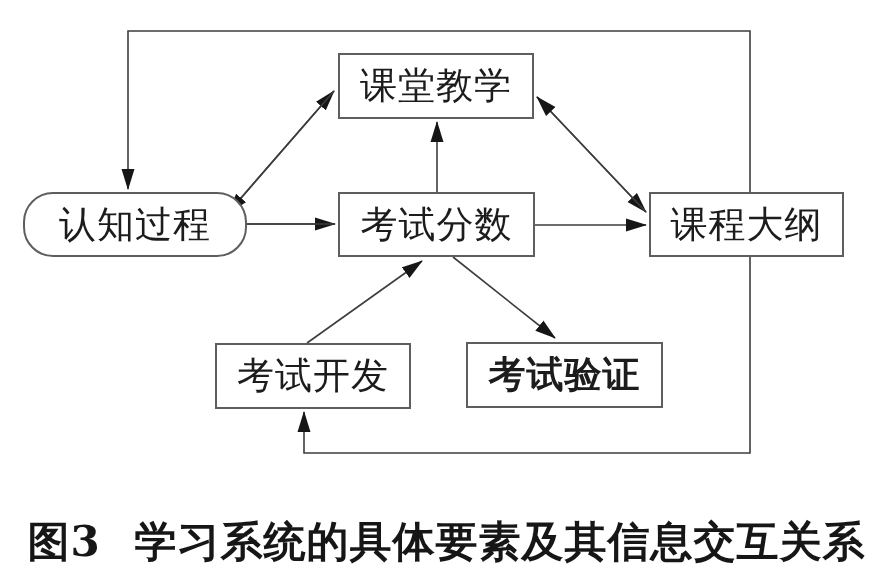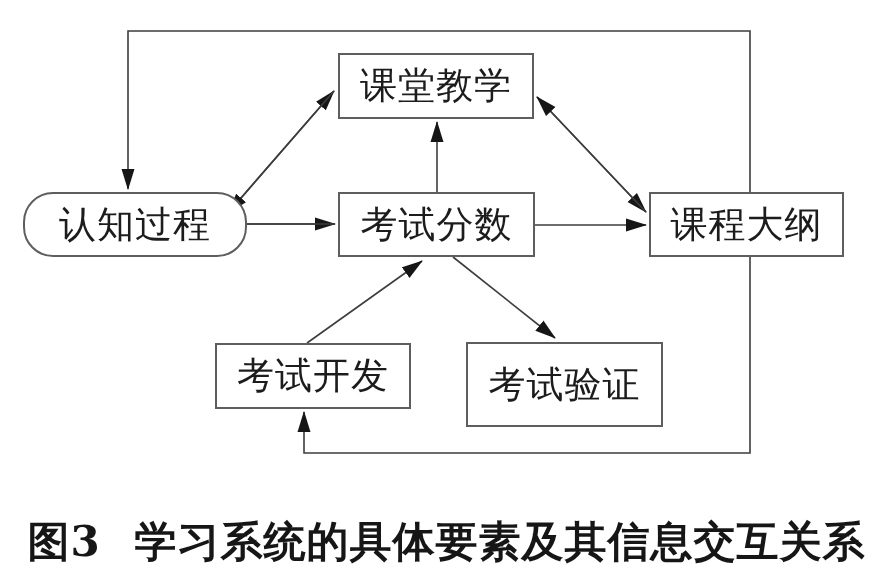--- a/index.html
+++ b/index.html
@@ -33,21 +33,21 @@
     font-size: 37px;
     letter-spacing: 1px;
     color: #1c1c1c;
     white-space: nowrap;
   }
   .node-classroom   { left: 338px; top:  53px; width: 196px; height: 66px; }
   .node-cognitive   { left:  23px; top: 192px; width: 224px; height: 65px; border-radius: 30px; }
   .node-scores      { left: 338px; top: 192px; width: 197px; height: 65px; align-items: center; }
   .node-outline     { left: 649px; top: 192px; width: 195px; height: 65px; }
   .node-development { left: 215px; top: 343px; width: 196px; height: 66px; }
-  .node-validation  { left: 466px; top: 342px; width: 197px; height: 85px; }
+  .node-validation  { left: 466px; top: 342px; width: 197px; height: 66px; font-weight: bold; }
   .caption {
     position: absolute;
     top: 514px;
     left: 50%;
     transform: translateX(-50%);
     font-size: 42px;
     font-weight: bold;
     color: #161616;
     letter-spacing: 1px;
     white-space: nowrap;

